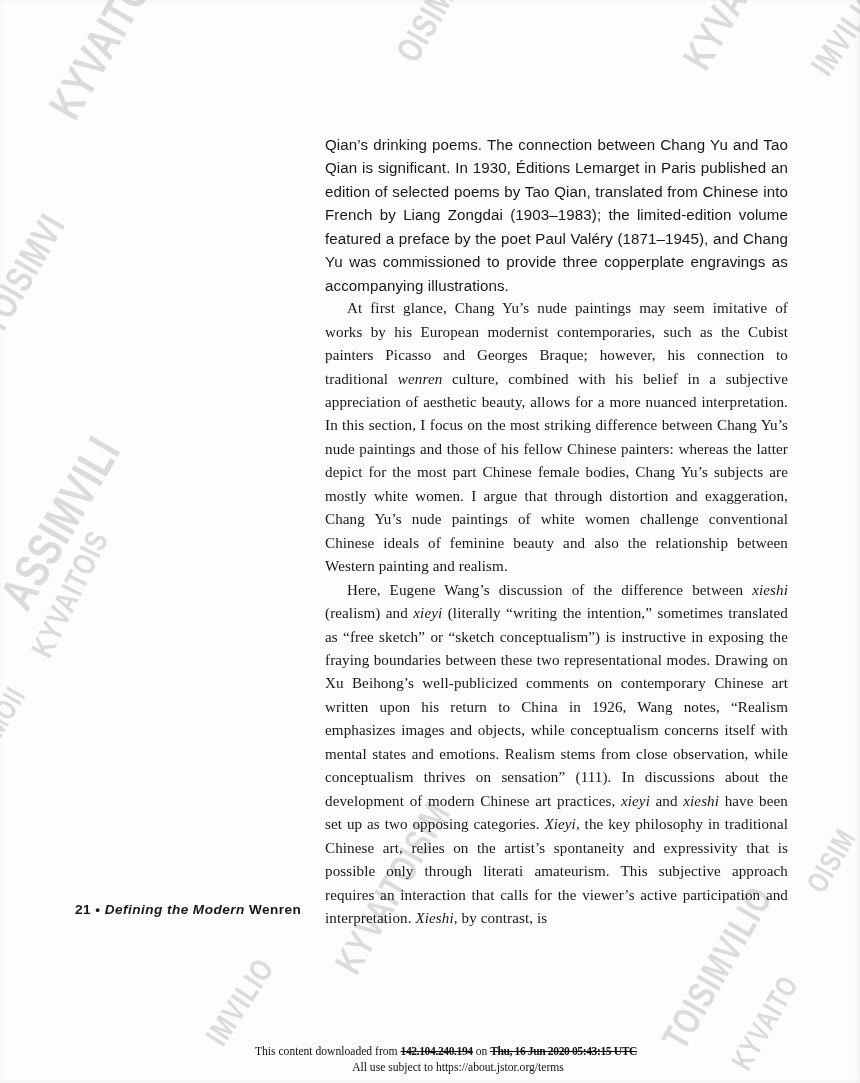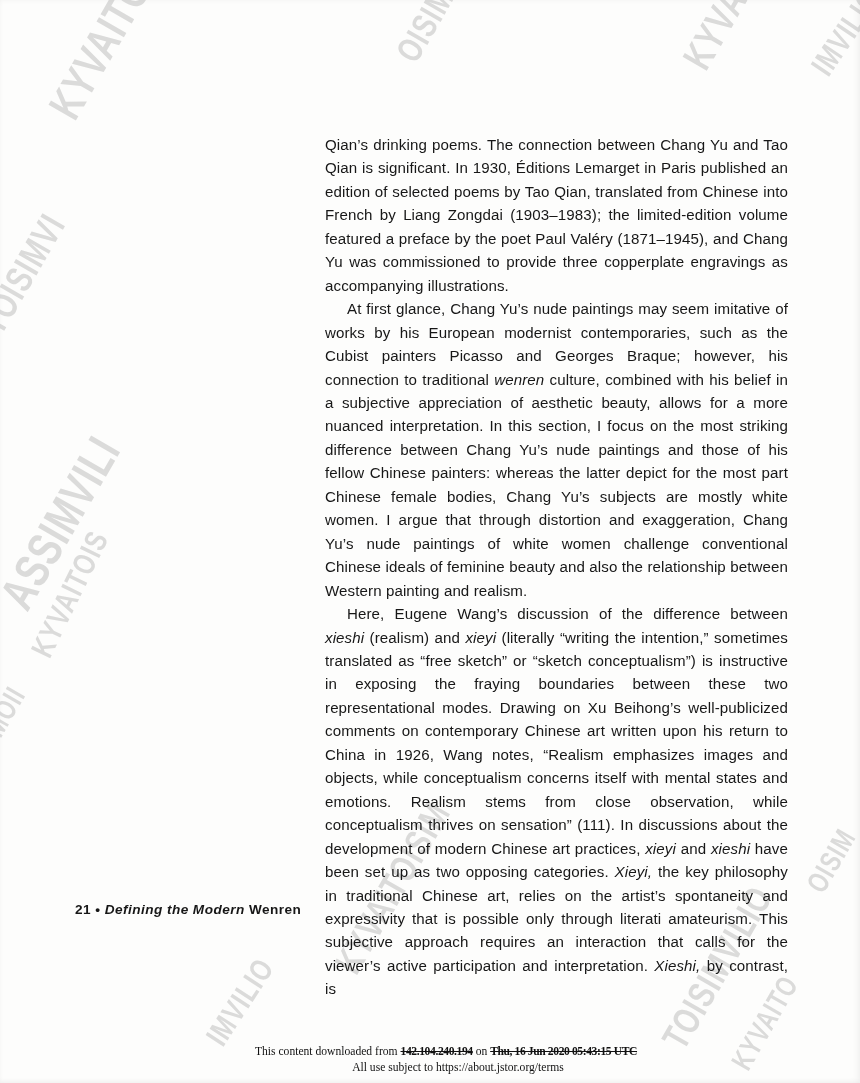--- a/index.html
+++ b/index.html
@@ -42,21 +42,21 @@
   
   .text-block {
     position:absolute;
     left:325px; top:133px; width:463px;
     font-size:15.1px;
     line-height:23.45px;
     text-align:justify;
     letter-spacing:0.1px;
   }
   .text-block p { margin:0; }
-  .text-block p.indent { text-indent:22px; }
+  .text-block p.indent { text-indent:22px;font-family:Liberation Serif, serif; }
   .it { font-style:italic; }
 
   
   .run-footer {
     position:absolute;
     left:75px; top:902px;
     font-size:13.6px;
     font-weight:700;
     letter-spacing:0.45px;
     white-space:nowrap;

